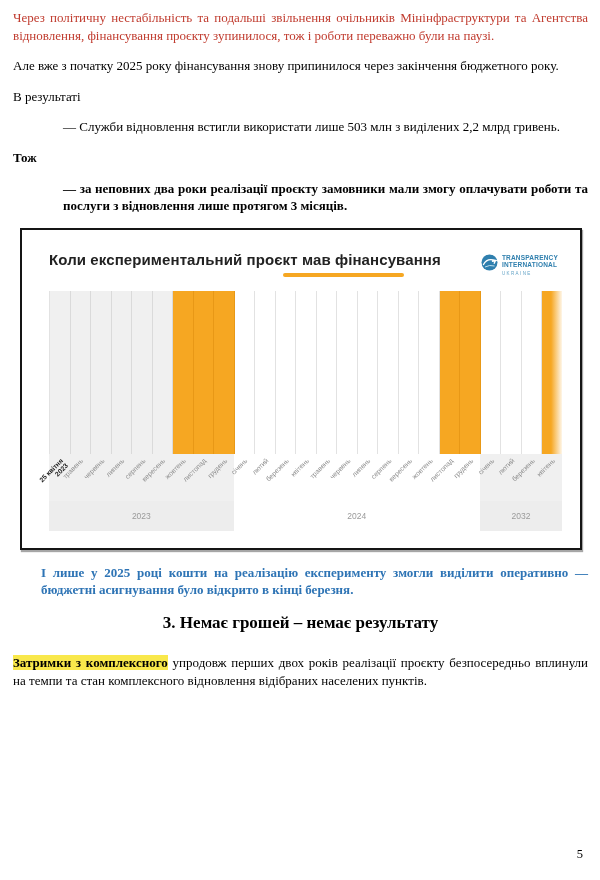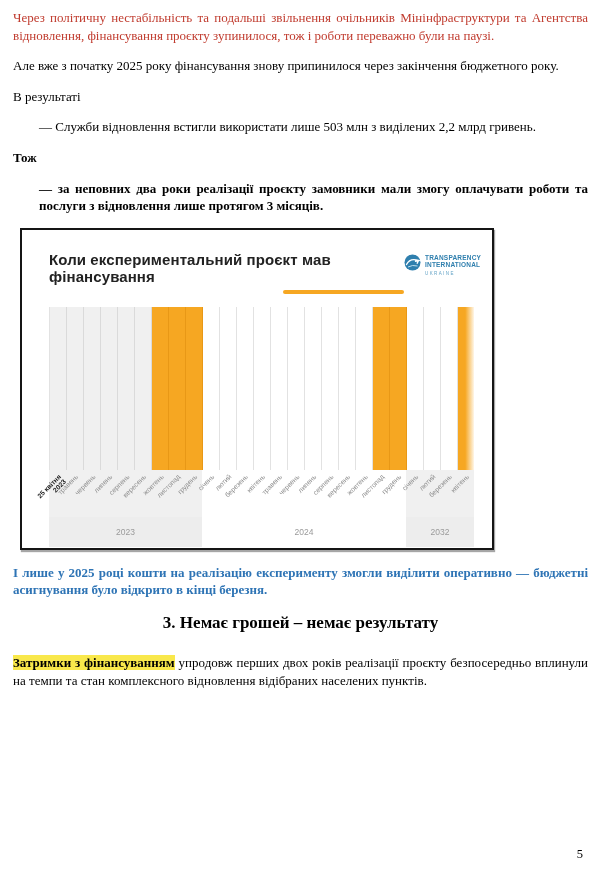--- a/index.html
+++ b/index.html
@@ -6,30 +6,30 @@
     --accent:#F6A722;
     --red:#C03B2E;
     --blue:#2E74B5;
     --hl:#F9E84B;
   }
   html,body{margin:0;padding:0;background:#ffffff;}
   body{width:600px;height:880px;font-family:"Liberation Serif", serif;color:#000;overflow:hidden;}
   .page{position:relative;width:600px;height:880px;box-sizing:border-box;padding:9px 12px 0 13px;border-radius:24px;}
   p{font-size:13px;line-height:17.6px;text-align:justify;margin:0 0 13px 0;}
   .red{color:var(--red);}
-  .bluebold{color:var(--blue);font-weight:bold;}
+  .bluebold{color:var(--blue);font-weight:bold;margin-left:28px;}
   .bold{font-weight:bold;}
-  .quote{margin-left:26px;}
+  .quote{margin-left:50px;}
   .hl{background:var(--hl);font-weight:bold;}
   h2{font-family:"Liberation Serif", serif;font-size:17px;line-height:22px;text-align:center;margin:3px 0 20px 0;}
   .pagenum{position:absolute;right:17px;top:847px;font-size:12.5px;}
 
   
   .chart-box{
-    width:474px;height:322px;margin:2px 0 14px 7px;background:#fff;
+    width:562px;height:322px;margin:2px 0 14px 7px;background:#fff;
     border:2px solid #151515;box-shadow:1px 2px 1px rgba(0,0,0,.35);
     box-sizing:border-box;padding:21px 18px 0 27px;
     font-family:"Liberation Sans", sans-serif;position:relative;
   }
   .chart-header{display:flex;justify-content:space-between;align-items:flex-start;}
   .chart-title{font-size:15px;font-weight:bold;color:#222;letter-spacing:.1px;}
   .title-underline{height:4px;width:121px;background:var(--accent);border-radius:2px;margin:5px 0 0 234px;}
   .ti-logo{display:flex;gap:4px;align-items:flex-start;margin-top:3px;margin-right:4px;}
   .ti-text{color:#2f7fae;font-size:6.5px;font-weight:bold;line-height:7.5px;letter-spacing:.2px;}
   .ti-sub{font-size:4.5px;font-weight:normal;letter-spacing:1.4px;color:#63a3c6;margin-top:1.5px;}
@@ -196,16 +196,16 @@
         <div class="yband shade" style="flex-grow: 9; flex-basis: 0px;">2023</div>
         <div class="yband" style="flex-grow: 12; flex-basis: 0px;">2024</div>
         <div class="yband shade" style="flex-grow: 4; flex-basis: 0px;">2032</div>
       </div>
   </div>
 
   <p class="bluebold">І лише у 2025 році кошти на реалізацію експерименту змогли виділити оперативно — бюджетні асигнування було відкрито в кінці березня.</p>
 
   <h2>3. Немає грошей – немає результату</h2>
 
-  <p><span class="hl">Затримки з фінансуванням</span><span> упродовж перших двох років реалізації проєкту безпосередньо вплинули на темпи та стан комплексного відновлення відібраних населених пунктів.</span></p>
+  <p><span class="hl">Затримки з комплексного</span><span> упродовж перших двох років реалізації проєкту безпосередньо вплинули на темпи та стан комплексного відновлення відібраних населених пунктів.</span></p>
 
   <div class="pagenum">5</div>
 </div>
 
 </body></html>

